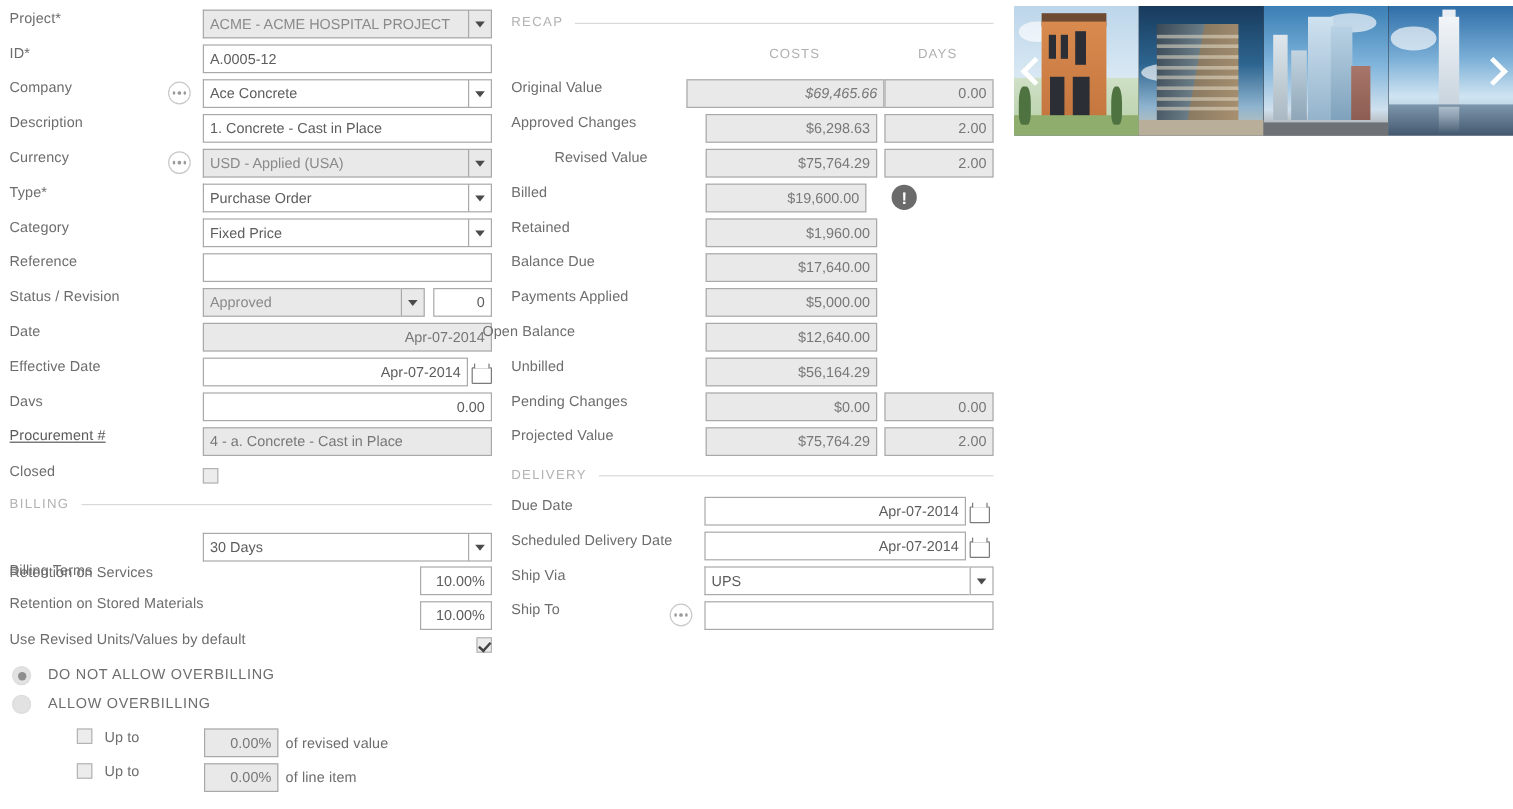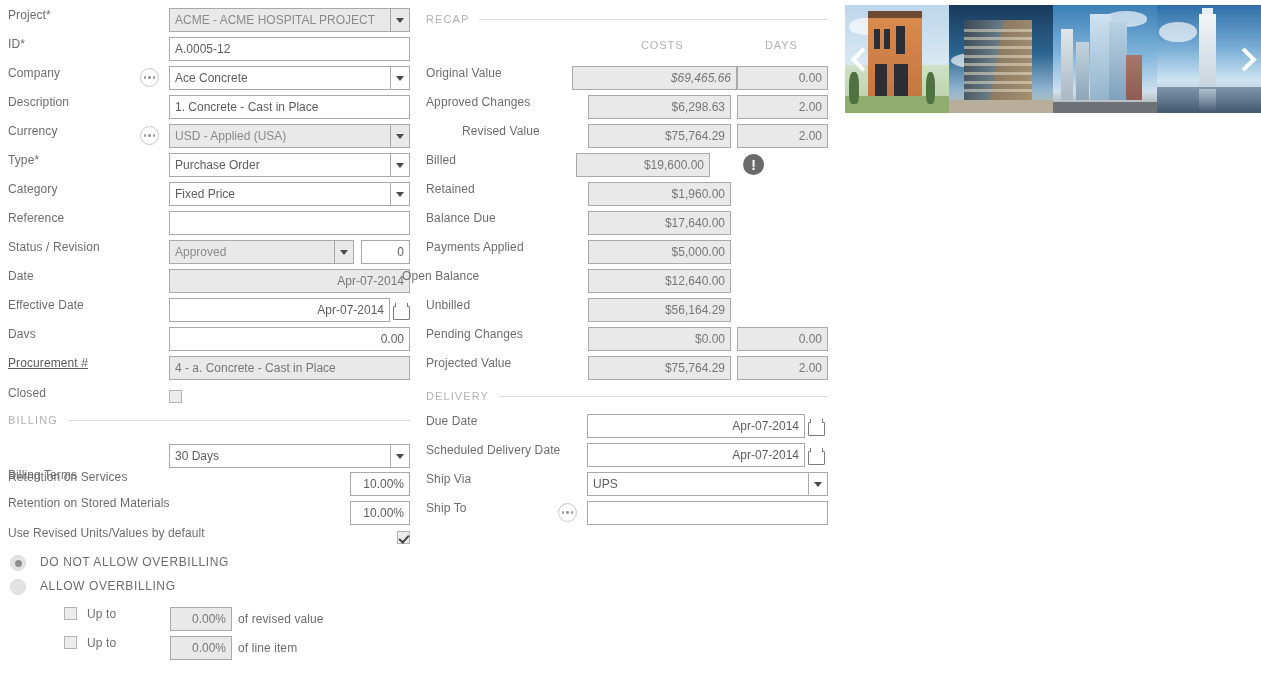--- a/index.html
+++ b/index.html
@@ -406,21 +406,21 @@
 
   <div class="row" style="left:448px; top:124px;margin-left:14px;">
     <span class="lbl" style="width:160px;">Revised Value</span>
   </div>
   <div class="fld dis right" style="position:absolute; left:588px; top:124px; width:143px;">$75,764.29</div>
   <div class="fld dis right" style="position:absolute; left:737px; top:124px; width:91px;">2.00</div>
 
   <div class="row" style="left:426px; top:153px;">
     <span class="lbl" style="width:160px;">Billed</span>
   </div>
-  <div class="fld dis right" style="position:absolute; left:576px; top:153px; width:134px;">$19,600.00</div>
+  <div class="fld dis right" style="position:absolute; left:588px; top:153px; width:134px;">$19,600.00</div>
   <div class="warn" style="position:absolute; left:743px; top:154px;">!</div>
 
   <div class="row" style="left:426px; top:182px;">
     <span class="lbl" style="width:160px;">Retained</span>
   </div>
   <div class="fld dis right" style="position:absolute; left:588px; top:182px; width:143px;">$1,960.00</div>
 
   <div class="row" style="left:426px; top:211px;">
     <span class="lbl" style="width:160px;">Balance Due</span>
   </div>

